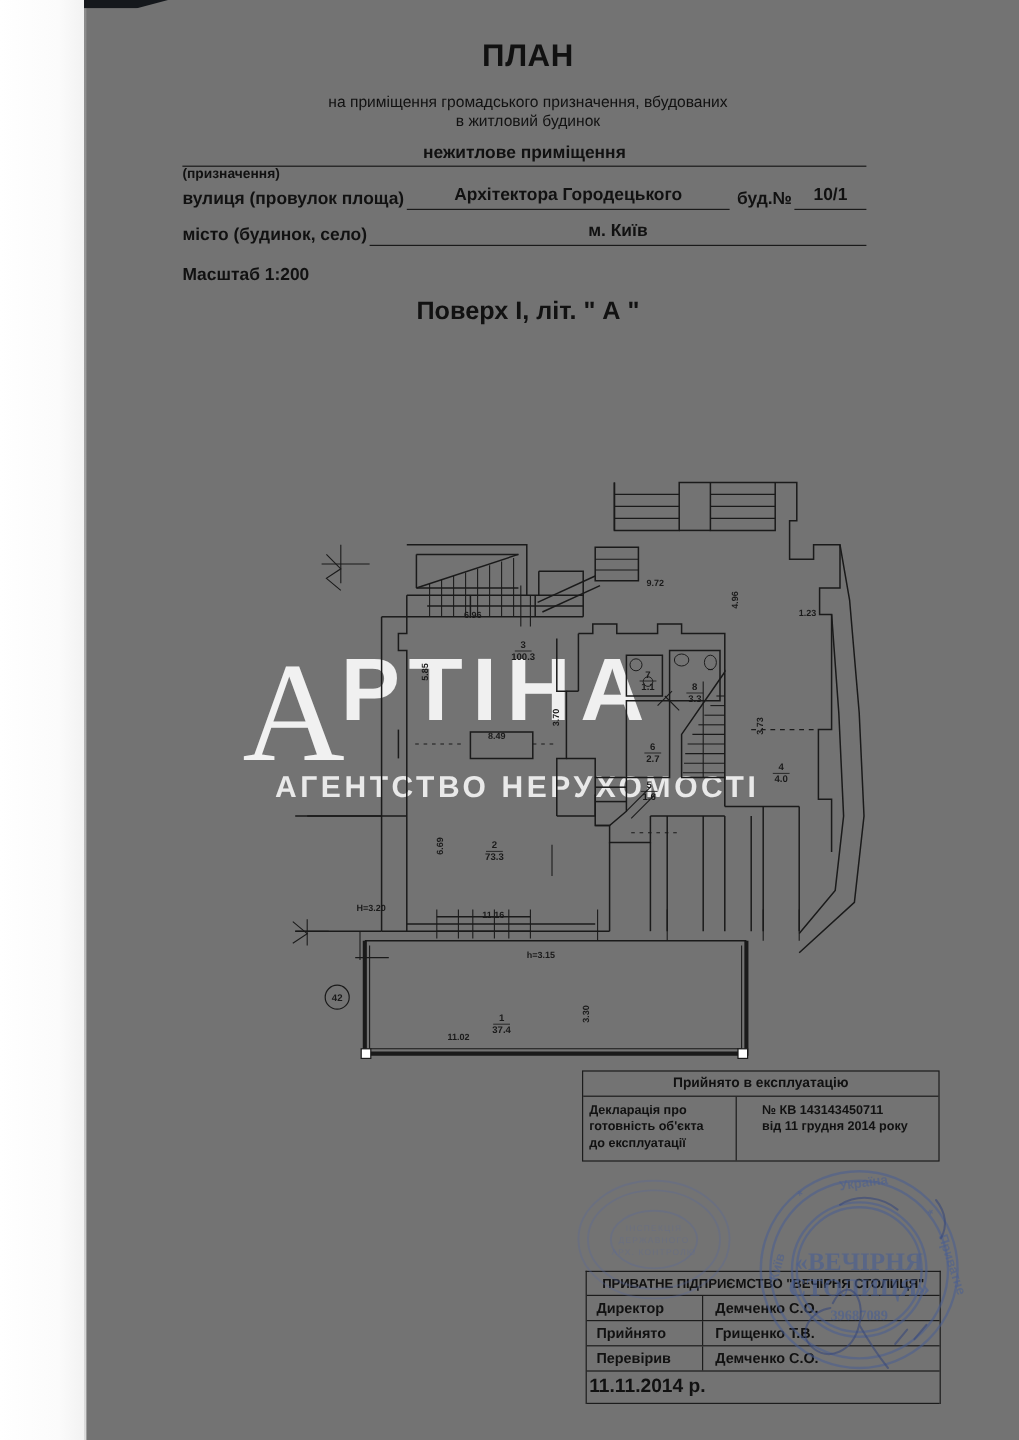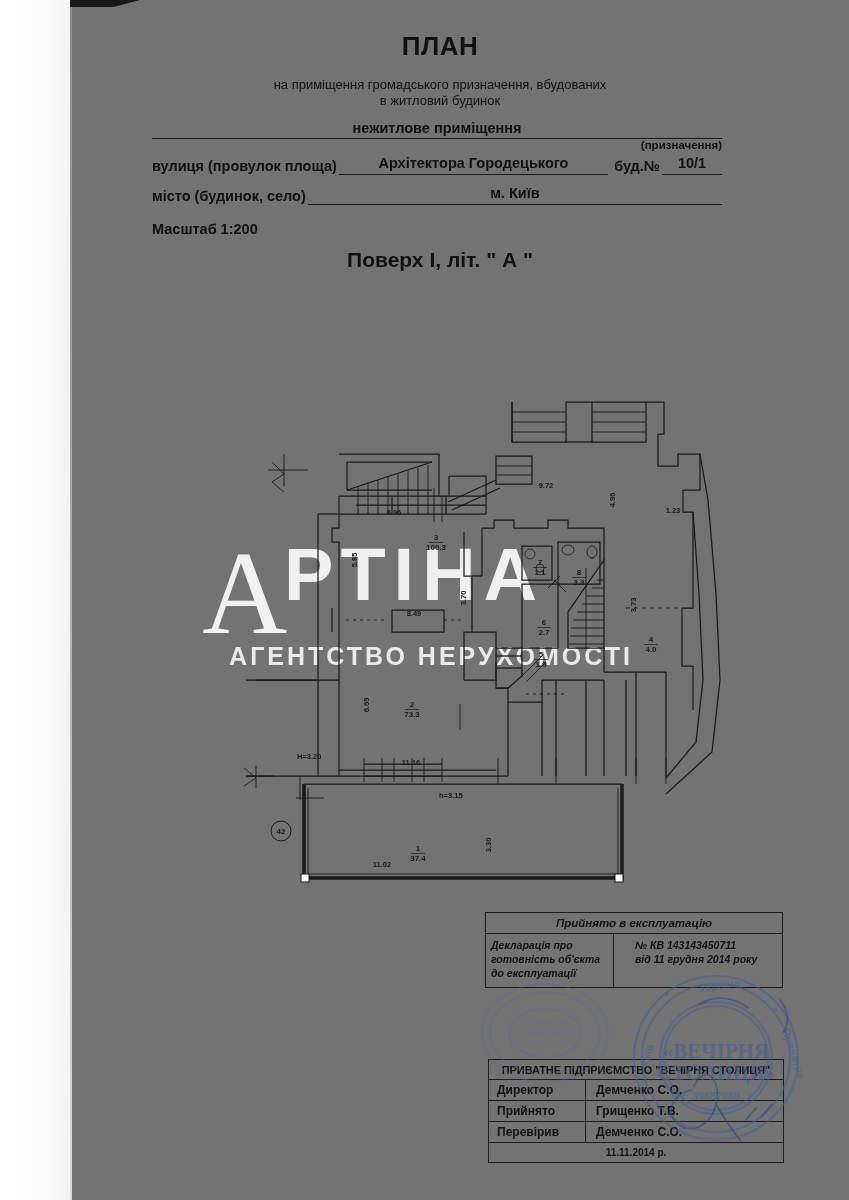--- a/index.html
+++ b/index.html
@@ -87,21 +87,21 @@
     text-align: center;
     padding-bottom: 1px;
     line-height: 1.25;
   }
   .rule-label {
     white-space: nowrap;
     padding-bottom: 1px;
     padding-right: 2px;
   }
   .rule-caption {
-    text-align: right;
+    text-align: left;
     font-size: 11.5px;
     font-weight: 700;
     line-height: 1;
     margin-top: 1px;
     margin-bottom: 2px;
   }
   .field-purpose-line {
     border-bottom: 1.6px solid #1a1a1a;
     text-align: center;
     font-size: 14.5px;
@@ -174,26 +174,25 @@
     width: 540px;
     height: 520px;
     z-index: 2;
   }
   .plan-wrap svg { display: block; }
 
   
   .accept-table {
     position: absolute;
     left: 485px;
-    top: 912px;
+    top: 892px;
     width: 296px;
     border: 1.4px solid #1c1c1c;
     z-index: 3;
     background: rgba(255,255,255,0);
-    font-style: italic;
     font-weight: 700;
   }
   .accept-head {
     text-align: center;
     font-size: 11.5px;
     padding: 4px 2px 4px;
     border-bottom: 1.4px solid #1c1c1c;
   }
   .accept-body { display: flex; gap: 13px; }
   .accept-cell-l {
@@ -237,22 +236,22 @@
     font-size: 12px;
     padding: 3px 4px 3px 8px;
     border-right: 1.3px solid #1c1c1c;
   }
   .sign-name {
     flex: 1;
     font-size: 12px;
     padding: 3px 4px 3px 10px;
   }
   .sign-date {
-    text-align: center;
-    font-size: 10px;
+    text-align: left;
+    font-size: 16px;
     padding: 4px 2px 4px;
     border-bottom: 1.3px solid #1c1c1c;
   }
 
   
   .stamp-layer {
     position: absolute;
     left: 0; top: 0;
     width: 849px; height: 1200px;
     z-index: 5;

